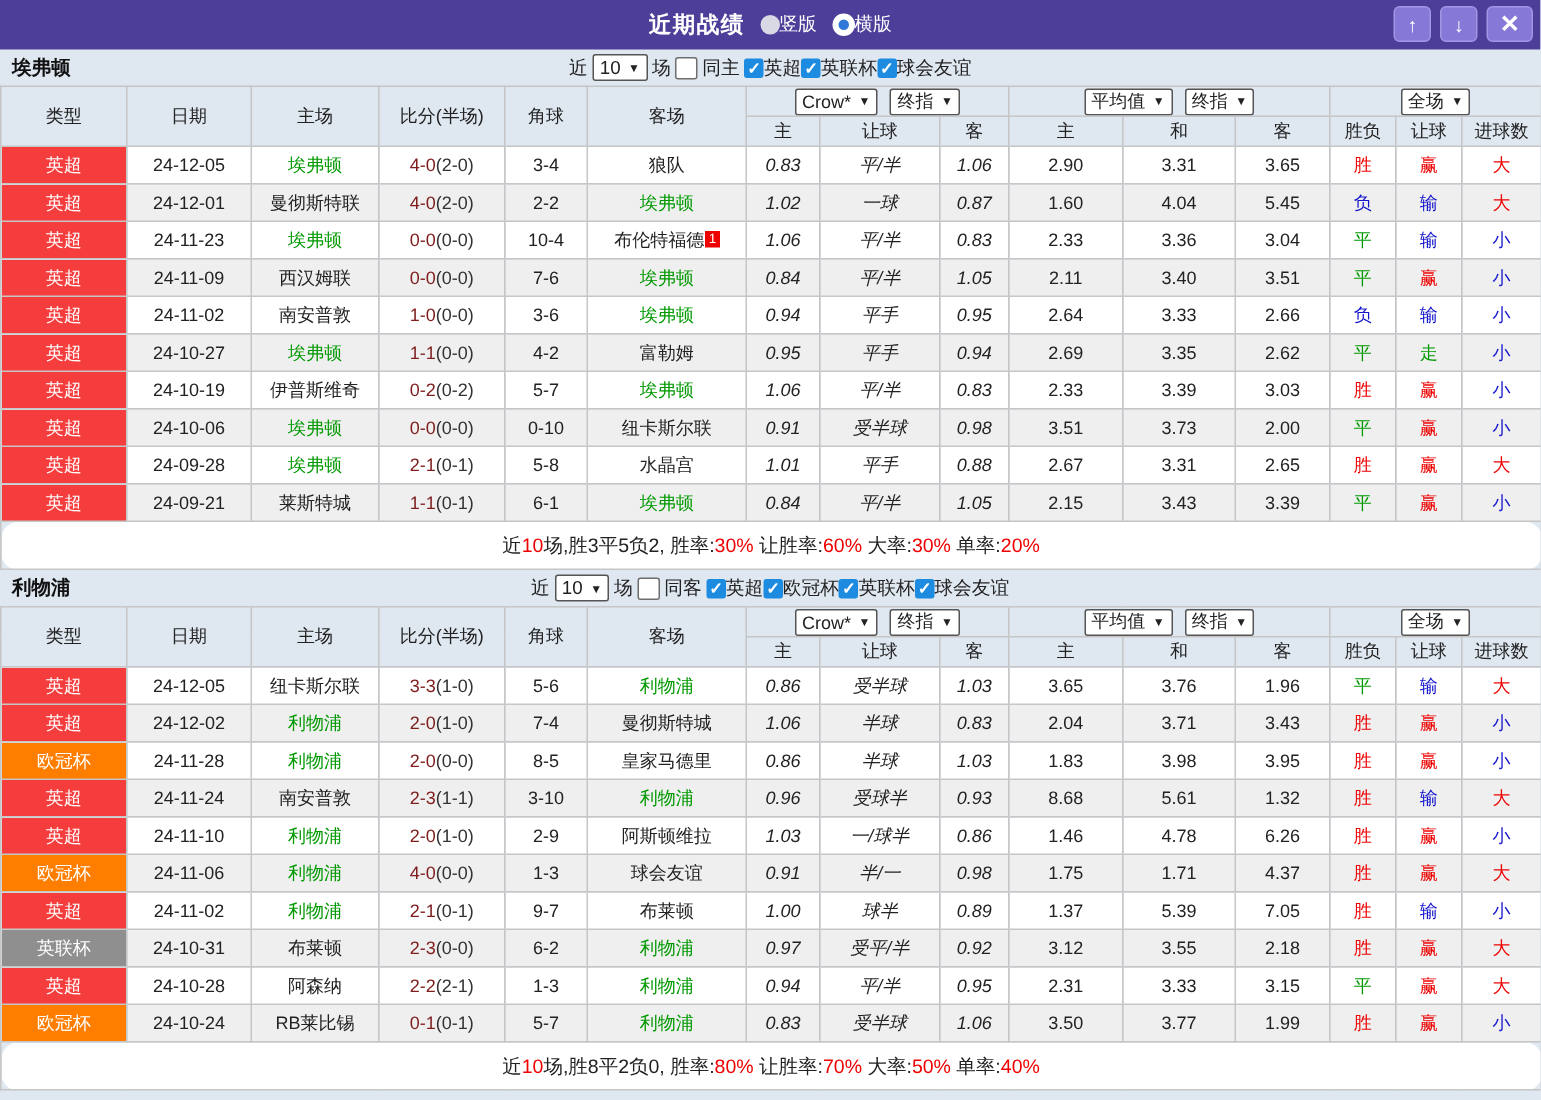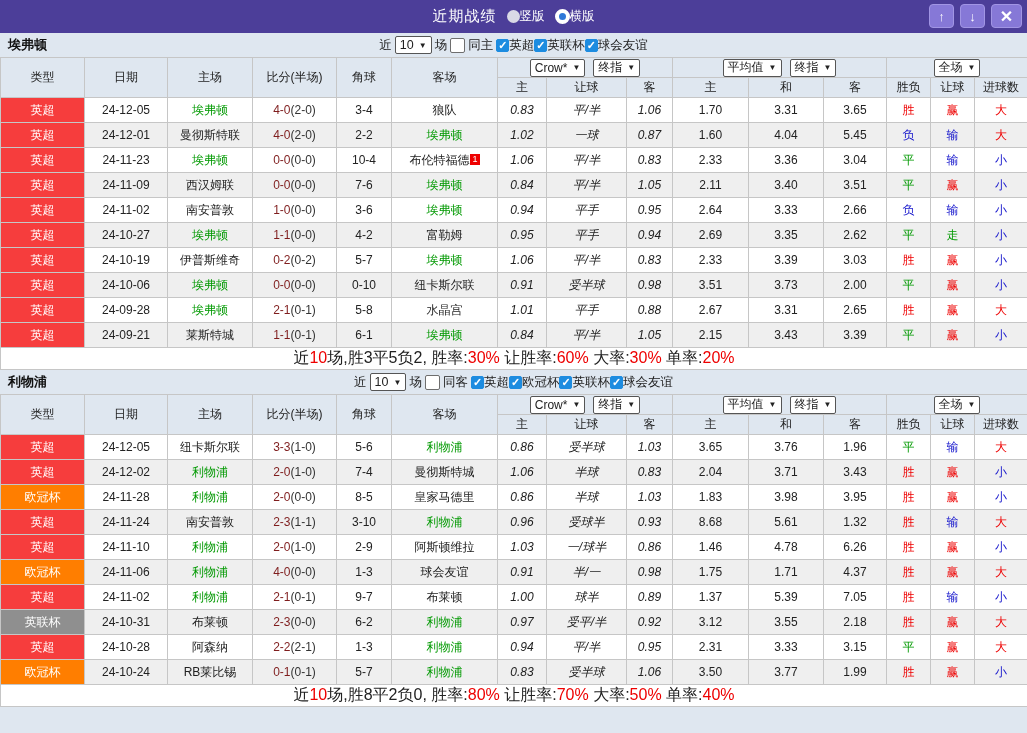--- a/index.html
+++ b/index.html
@@ -8,21 +8,21 @@
     width:1027px; height:733px; overflow:hidden;
     background:#dfe7f0;
     font-family:"Liberation Sans", sans-serif;
     font-size:12px; color:#222;
   }
   
   .titlebar{
     height:33px; background:#4c3e99; display:flex; align-items:center; position:relative;
   }
   .title-center{ flex:1; display:flex; justify-content:center; align-items:center; gap:10px; color:#fff; }
-  .title-text{ font-size:15px; font-weight:normal; letter-spacing:1px; }
+  .title-text{ font-size:15px; font-weight:bold; letter-spacing:1px; }
   .radio-opt{ display:inline-flex; align-items:center; gap:0; font-size:12.5px; cursor:pointer; }
   .radio-flat{ width:13px; height:13px; border-radius:50%; background:#d9d9e6; display:inline-block; }
   .radio-ring{ width:15px; height:15px; border-radius:50%; background:#2f78d8; border:4px solid #fff; display:inline-block; }
   .tb-buttons{ position:absolute; right:5px; top:4px; display:flex; gap:6px; }
   .tb-btn{
     width:25px; height:24px; background:#8678d7; border:1px solid #a195e4; border-radius:4px;
     color:#fff; font-weight:bold; font-size:13px; display:flex; align-items:center; justify-content:center;
     cursor:pointer;
   }
   .tb-btn.close{ width:31px; font-size:16px; }
@@ -56,21 +56,21 @@
   .tm{ color:#009900; }
   .sc-main{ color:#7f1d1d; }
   .sc-half{ color:#333; }
   .c-r{ color:#ee0000; }
   .c-g{ color:#009900; }
   .c-b{ color:#1414cc; }
   .badge{
     display:inline-block; background:#ee0000; color:#fff; font-size:9px; line-height:11px;
     padding:0 2px; margin-left:1px; vertical-align:top; margin-top:2px;
   }
-  tr.summary td{ background:#fff !important; height:20px; font-size:16px; color:#222; }
+  tr.summary td{ background:#fff !important; height:32px; font-size:13px; color:#222;border-radius:11px; }
   .seg-r{ color:#ee0000; }
   .hdr-selects{ display:flex; justify-content:center; gap:8px; }
 </style>
 </head>
 <body>
 
 <div class="titlebar">
   <div class="title-center">
     <span class="title-text">近期战绩</span>
     <span class="radio-opt">
@@ -197,21 +197,21 @@
     <td>
       <span class="sc-main">4-0</span><span class="sc-half">(2-0)</span>
     </td>
     <td>3-4</td>
     <td>
       <span>狼队</span>
     </td>
     <td class="hcol">0.83</td>
     <td class="hcol">平/半</td>
     <td class="hcol">1.06</td>
-    <td class="ecol">1.70</td>
+    <td class="ecol">2.90</td>
     <td class="ecol">3.31</td>
     <td class="ecol">3.65</td>
     <td class="c-r">胜</td>
     <td class="c-r">赢</td>
     <td class="c-r">大</td>
   </tr>
           <tr>
     <td class="lg-epl">英超</td>
     <td>24-12-01</td>
     <td>曼彻斯特联</td>

